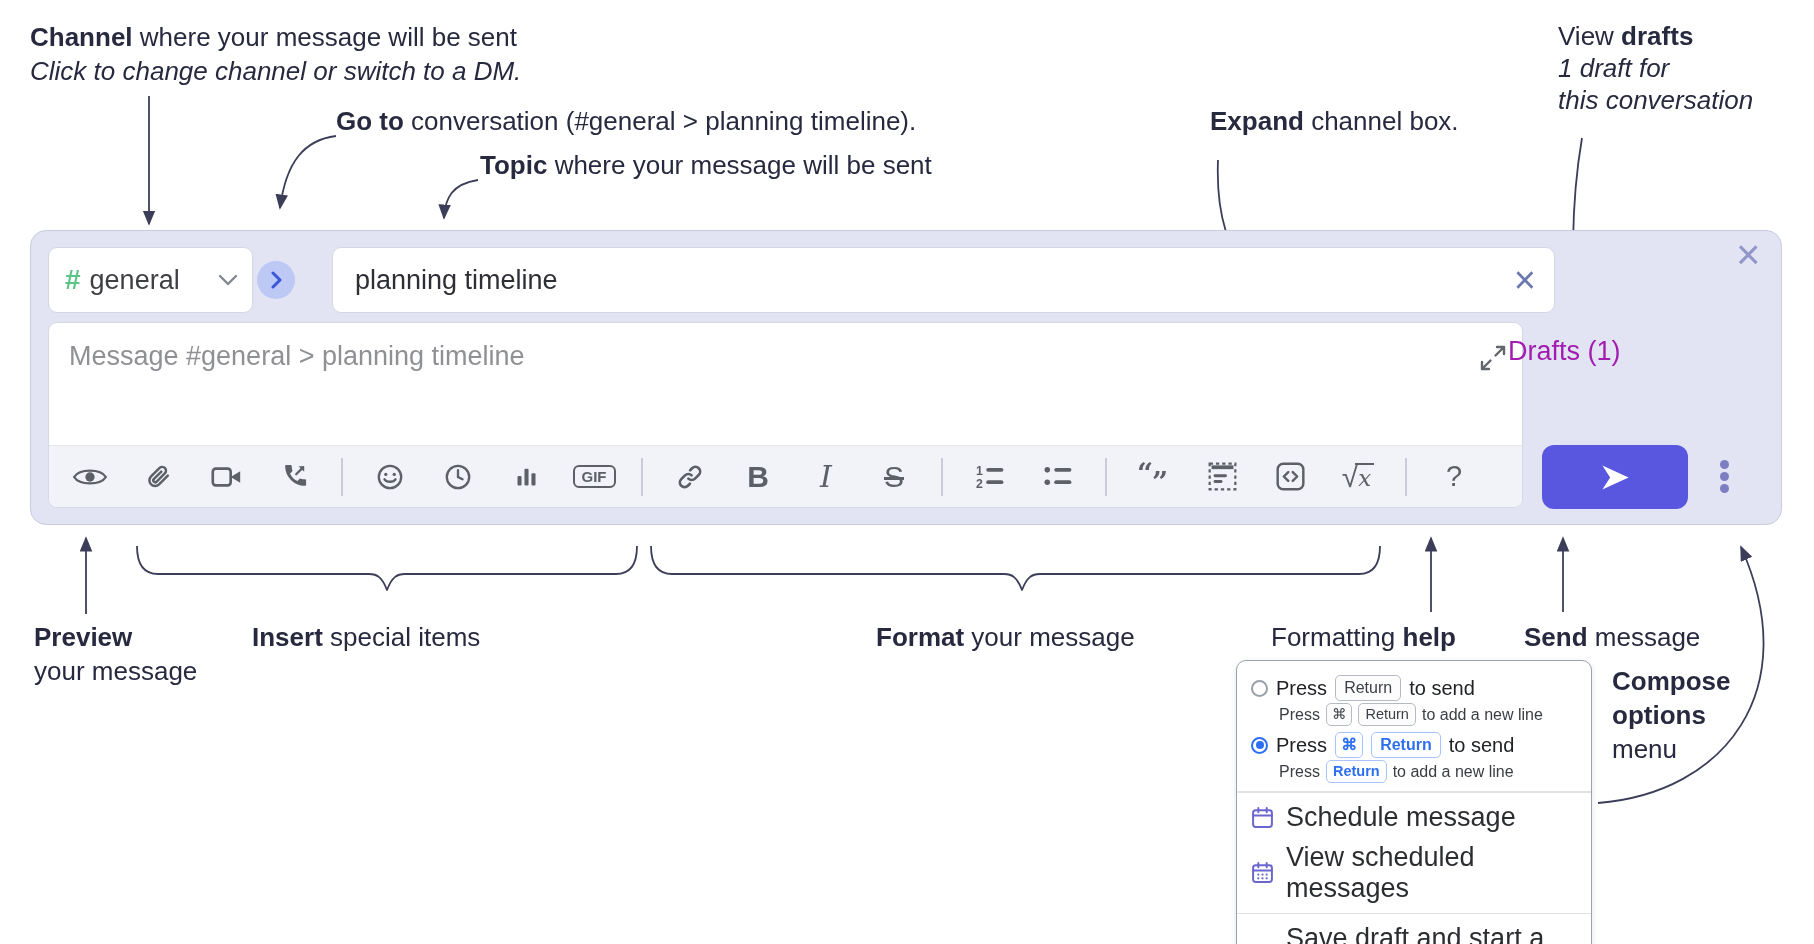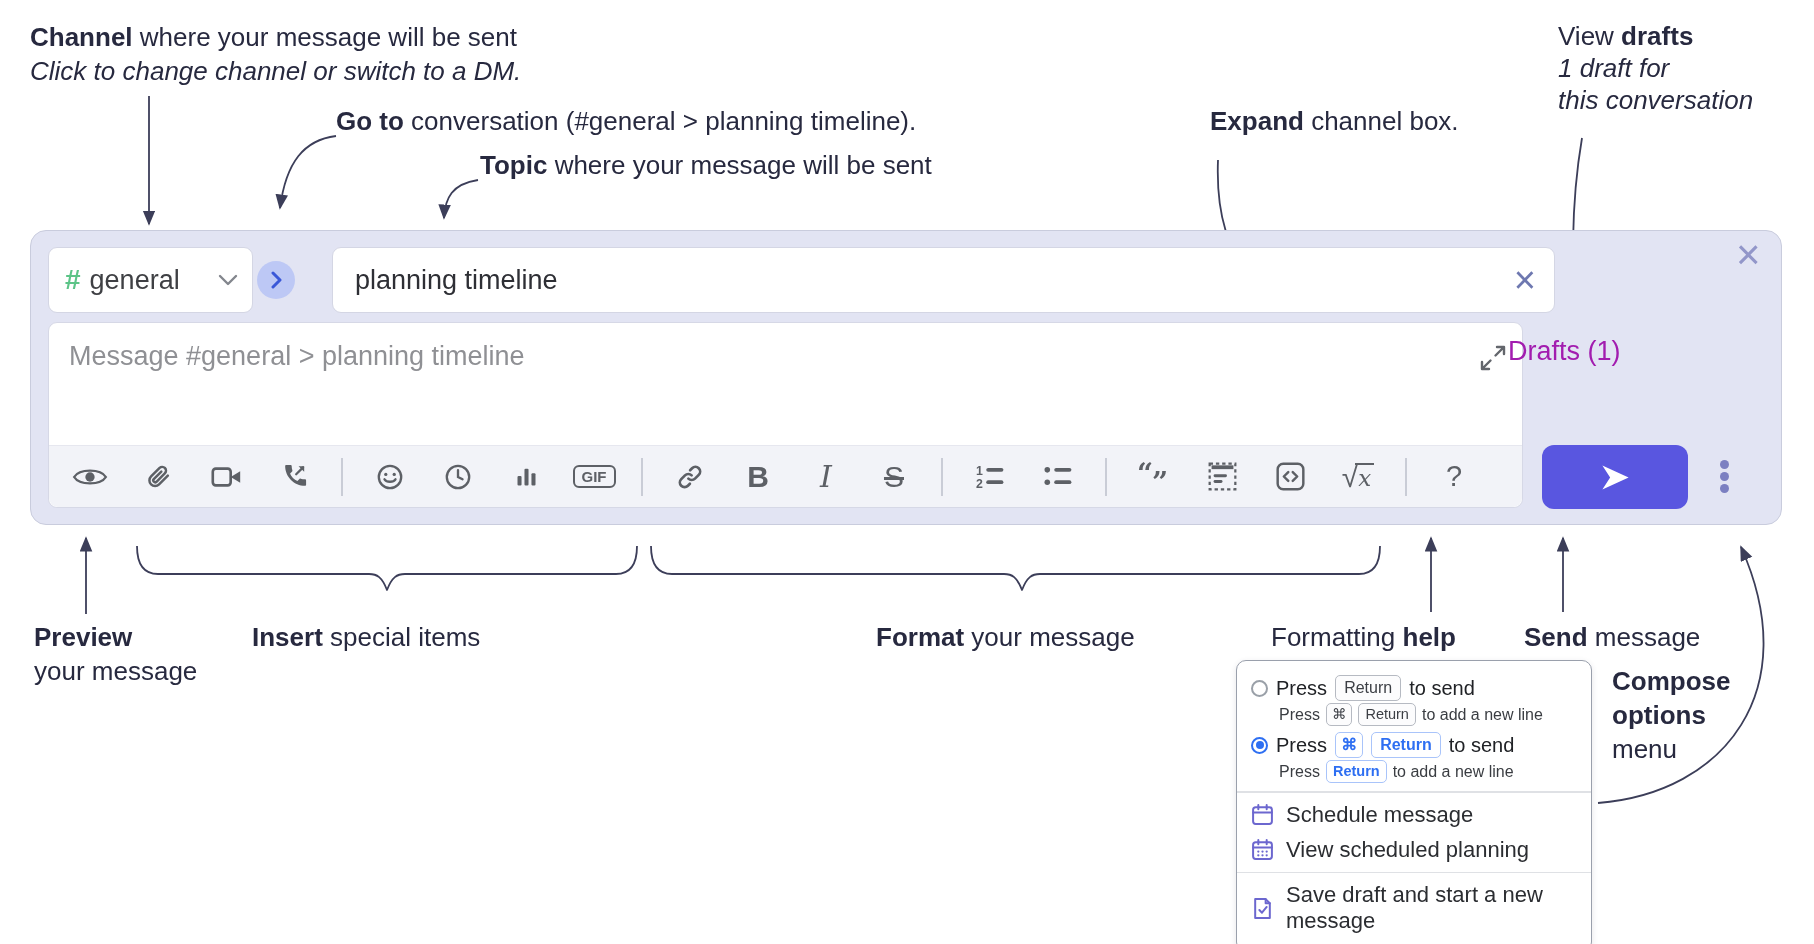--- a/index.html
+++ b/index.html
@@ -65,21 +65,21 @@
          flex:0 0 auto;position:relative;cursor:pointer;}
   .radio.sel{border-color:#2e6ff2;}
   .radio.sel::after{content:"";position:absolute;left:2.5px;top:2.5px;width:8px;height:8px;border-radius:50%;
          background:#2e6ff2;}
   .kbd{display:inline-block;border:1.5px solid #b6bac2;border-radius:5px;background:#fcfcfd;
        padding:0 8px;font-size:16px;line-height:24px;color:#3c3f45;}
   .kbd.sm{font-size:14.5px;line-height:21px;padding:0 6px;}
   .kbd.cmd{padding:0 5px;}
   .kbd.blue{border-color:#a9c4fa;color:#2e6ff2;background:#fff;font-weight:600;}
   .pm-divider{height:1.5px;background:#dfe1e5;margin:8px -14px;}
-  .pm-item{display:flex;align-items:center;gap:12px;font-size:22px;color:#2b2d31;margin:9px 0;cursor:pointer;}
+  .pm-item{display:flex;align-items:center;gap:12px;font-size:27px;color:#2b2d31;margin:9px 0;cursor:pointer;}
   .pm-item svg{flex:0 0 auto;color:#6c67cf;}
 </style>
 </head>
 <body>
 
 <div class="stage">
 
   <svg class="connectors" width="1814" height="944" viewBox="0 0 1814 944">
     <defs>
       <marker id="arr" markerWidth="9" markerHeight="8" refX="7.5" refY="3.5" orient="auto">
@@ -343,21 +343,21 @@
           <path d="M2 9 H20 M7 2 V6 M15 2 V6"></path>
         <g fill="currentColor" stroke="none">
           <circle cx="7" cy="13" r="1.1"></circle>
             <circle cx="11" cy="13" r="1.1"></circle>
             <circle cx="15" cy="13" r="1.1"></circle>
           <circle cx="7" cy="16.6" r="1.1"></circle>
             <circle cx="11" cy="16.6" r="1.1"></circle>
             <circle cx="15" cy="16.6" r="1.1"></circle>
         </g>
       </svg>
-      <span>View scheduled planning</span>
+      <span>View scheduled messages</span>
     </div>
     <div class="pm-divider"></div>
     <div class="pm-item">
       <svg width="23" height="23" viewBox="0 0 22 22" fill="none" stroke="currentColor" stroke-width="1.9" stroke-linecap="round" stroke-linejoin="round">
         <path d="M4 2 H14 L18 6 V20 H4 Z"></path>
           <path d="M14 2 V6 H18"></path>
           <path d="M8 12.5 L10.5 15 L15 9.5"></path>
       </svg>
       <span>Save draft and start a new message</span>
     </div>

